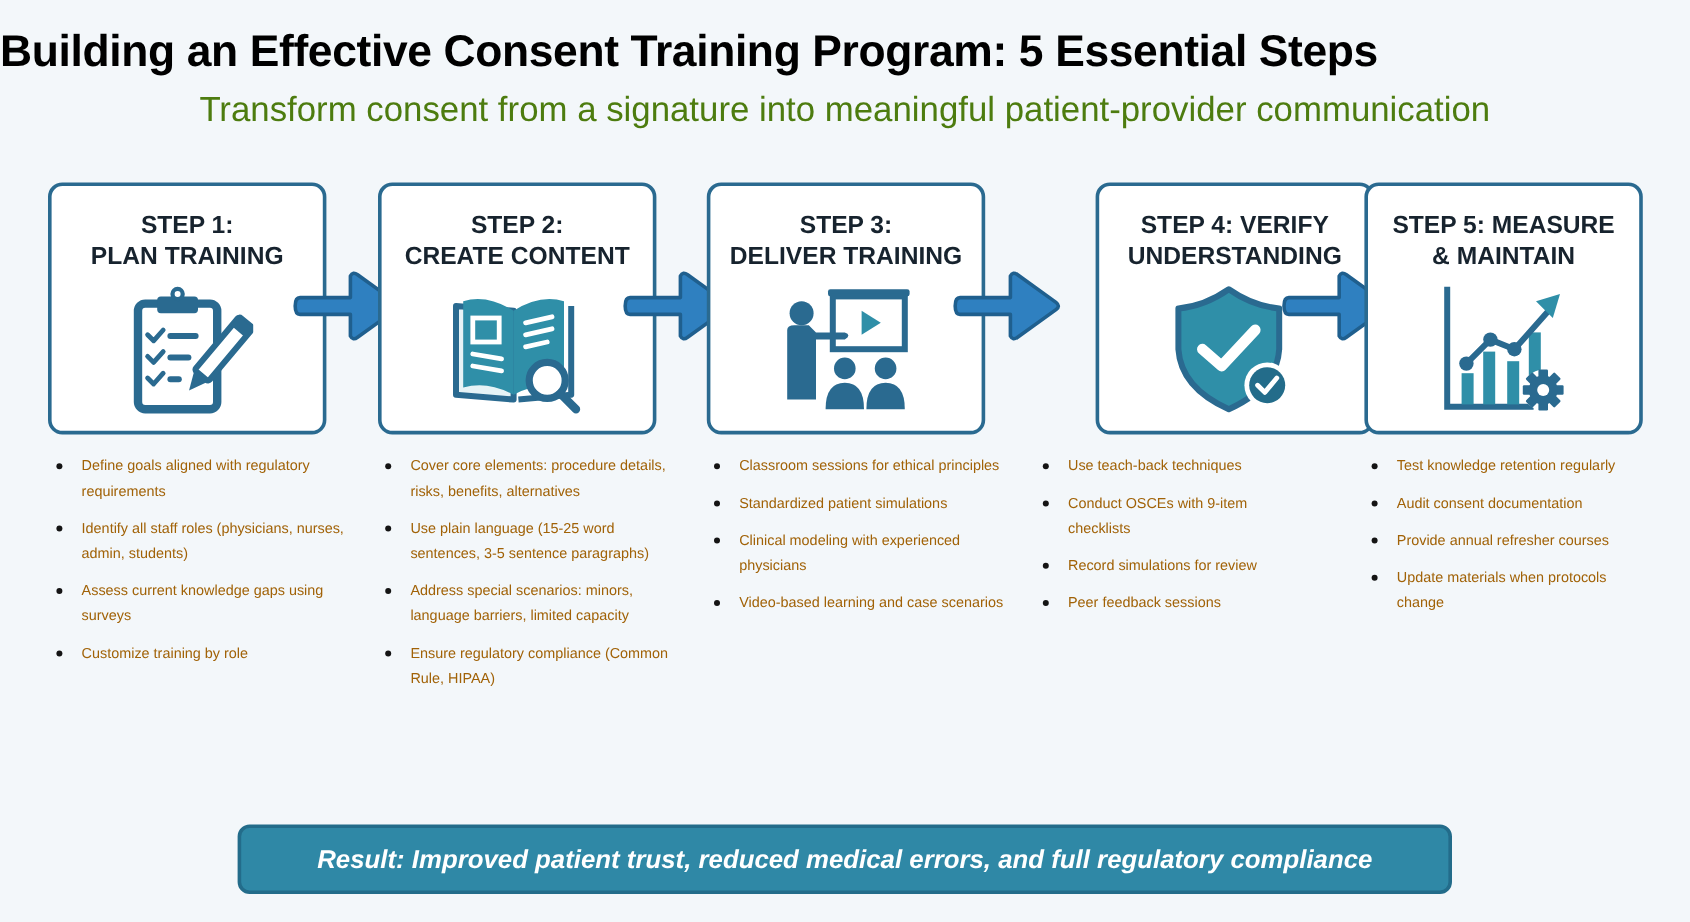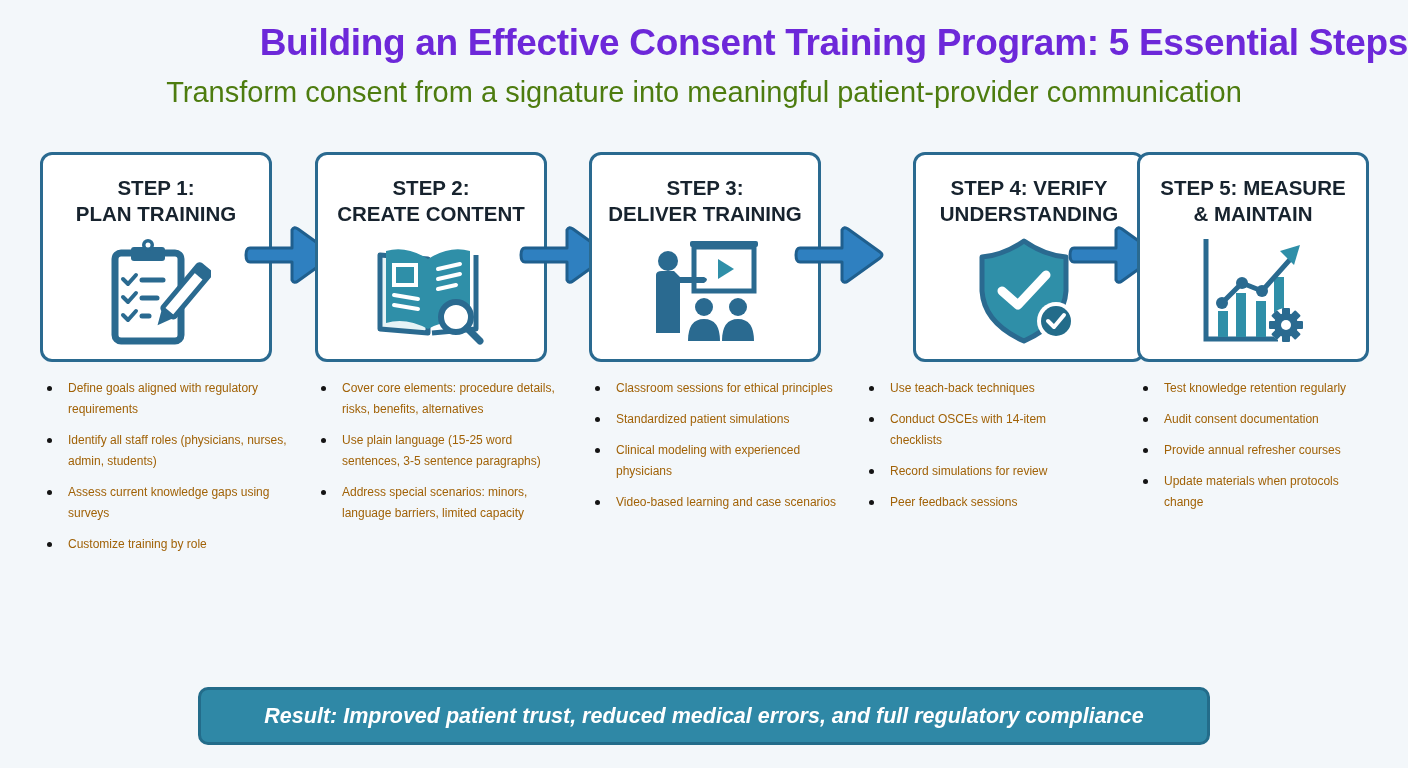--- a/index.html
+++ b/index.html
@@ -5,22 +5,22 @@
   * { box-sizing: border-box; margin: 0; padding: 0; }
   html, body { width: 1408px; height: 768px; overflow: hidden; }
   body {
     background: #f3f7fa;
     font-family: "Liberation Sans", "DejaVu Sans", sans-serif;
     color: #111;
     position: relative;
   }
   .title {
     position: absolute; left: 0; top: 22px; width: 1408px;
-    text-align: right; font-size: 37px; font-weight: bold;
-    color: #6d28d9; letter-spacing: -0.3px;
+    text-align: left; font-size: 37px; font-weight: bold;
+    color: #000000; letter-spacing: -0.3px;
   }
   .subtitle {
     position: absolute; left: 0; top: 76px; width: 1408px;
     text-align: center; font-size: 29px; color: #4d7c0f;
   }
   .step-box {
     position: absolute; top: 152px; width: 232px; height: 210px;
     border: 3px solid #2a6a90; border-radius: 12px; background: #ffffff;
   }
   .step-title {
@@ -186,32 +186,33 @@
   <li>Define goals aligned with regulatory requirements</li>
   <li>Identify all staff roles (physicians, nurses, admin, students)</li>
   <li>Assess current knowledge gaps using surveys</li>
   <li>Customize training by role</li>
 </ul>
 
 <ul class="bullets" style="left:314px; width:250px;">
   <li>Cover core elements: procedure details, risks, benefits, alternatives</li>
   <li>Use plain language (15-25 word sentences, 3-5 sentence paragraphs)</li>
   <li>Address special scenarios: minors, language barriers, limited capacity</li>
+  <li>Ensure regulatory compliance (Common Rule, HIPAA)</li>
 </ul>
 
 <ul class="bullets" style="left:588px; width:250px;">
   <li>Classroom sessions for ethical principles</li>
   <li>Standardized patient simulations</li>
   <li>Clinical modeling with experienced physicians</li>
   <li>Video-based learning and case scenarios</li>
 </ul>
 
 <ul class="bullets" style="left:862px; width:230px;">
   <li>Use teach-back techniques</li>
-  <li>Conduct OSCEs with 14-item checklists</li>
+  <li>Conduct OSCEs with 9-item checklists</li>
   <li>Record simulations for review</li>
   <li>Peer feedback sessions</li>
 </ul>
 
 <ul class="bullets" style="left:1136px; width:240px;">
   <li>Test knowledge retention regularly</li>
   <li>Audit consent documentation</li>
   <li>Provide annual refresher courses</li>
   <li>Update materials when protocols change</li>
 </ul>

